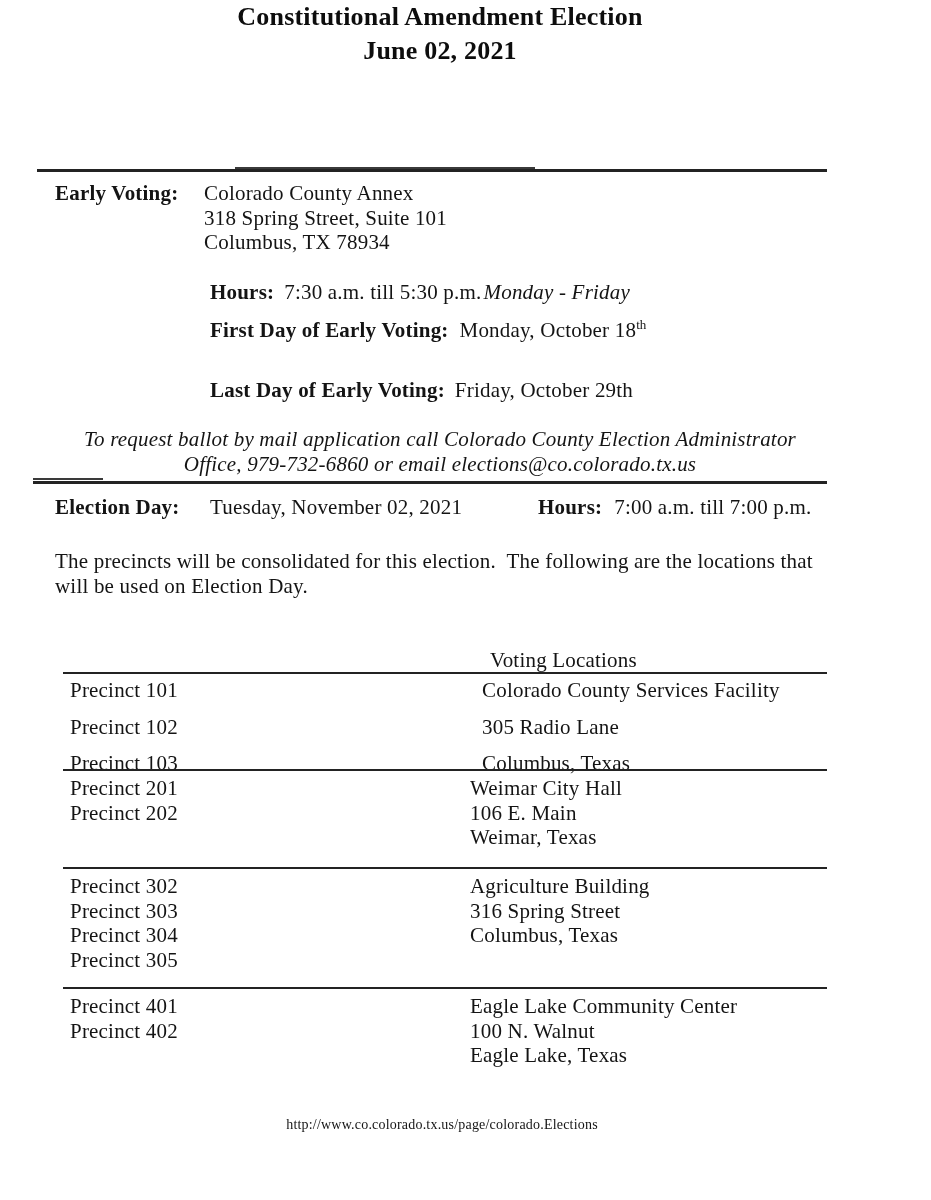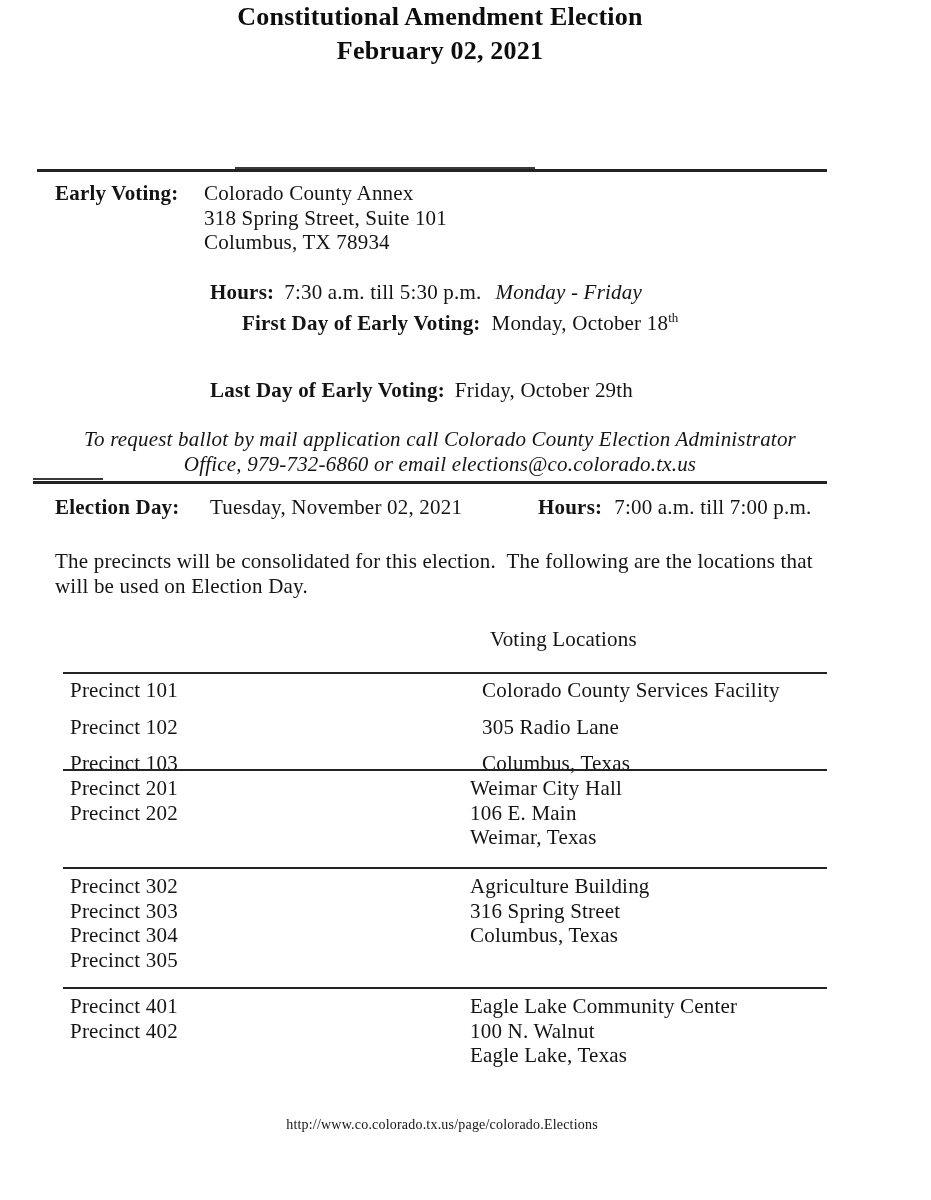--- a/index.html
+++ b/index.html
@@ -30,48 +30,48 @@
 
   .rule { background: #232323; }
   .rule-a  { left: 37px;  top: 169px; width: 869px; height: 3px; }
   .rule-a2 { left: 235px; top: 167px; width: 300px; height: 2px; background:#3a3a3a; }
   .rule-b  { left: 33px;  top: 481px; width: 875px; height: 3px; }
   .rule-b2 { left: 33px;  top: 478px; width: 70px;  height: 2px; background:#3a3a3a; }
 
   .ev-label   { left: 55px;  top: 181px; }
   .ev-address { left: 204px; top: 181px; }
   .ev-hours   { left: 210px; top: 280px; }
-  .ev-first   { left: 210px; top: 311px; margin-left: 32px; }
+  .ev-first   { left: 210px; top: 318px; }
   .ev-last    { left: 210px; top: 378px; }
 
   .gap-10 { margin-left: 10px; }
   .gap-11 { margin-left: 11px; }
   .gap-12 { margin-left: 12px; }
-  .gap-6  { margin-left: 14px; }
+  .gap-6  { margin-left: 2px; }
 
   sup.ord { font-size: 13px; line-height: 0; vertical-align: super; letter-spacing: 0; }
 
   .mail-note {
     left: 0; top: 427px; width: 880px;
     text-align: center;
     font-style: italic;
     line-height: 24.6px;
   }
 
   .ed-label  { left: 55px;  top: 495px; }
   .ed-date   { left: 210px; top: 495px; }
   .ed-hours  { left: 538px; top: 495px; }
 
   .consolidation {
     left: 55px; top: 549px; width: 790px;
     line-height: 24.6px;
     white-space: pre-wrap;
   }
 
-  .loc-heading { left: 490px; top: 627px; }
+  .loc-heading { left: 490px; top: 648px; }
 
   .t-rule { left: 63px; width: 805px; height: 2px; background: #232323; }
   .t-rule-1 { top: 672px; }
   .t-rule-2 { top: 769px; }
   .t-rule-3 { top: 867px; }
   .t-rule-4 { top: 987px; }
 
   .group {
     left: 70px; width: 800px;
     display: grid;
@@ -92,21 +92,21 @@
     letter-spacing: 0.2px;
   }
 </style>
 </head>
 <body>
 
 <div class="page">
 
   <div class="abs title-block">
     <div>Constitutional Amendment Election</div>
-    <div>February 02, 2021</div>
+    <div>June 02, 2021</div>
   </div>
 
   <div class="abs rule rule-a"></div>
   <div class="abs rule-a2"></div>
 
   <div class="abs line b ev-label">Early Voting:</div>
 
   <div class="abs line ev-address">
     <div>Colorado County Annex</div>
     <div>318 Spring Street, Suite 101</div>

